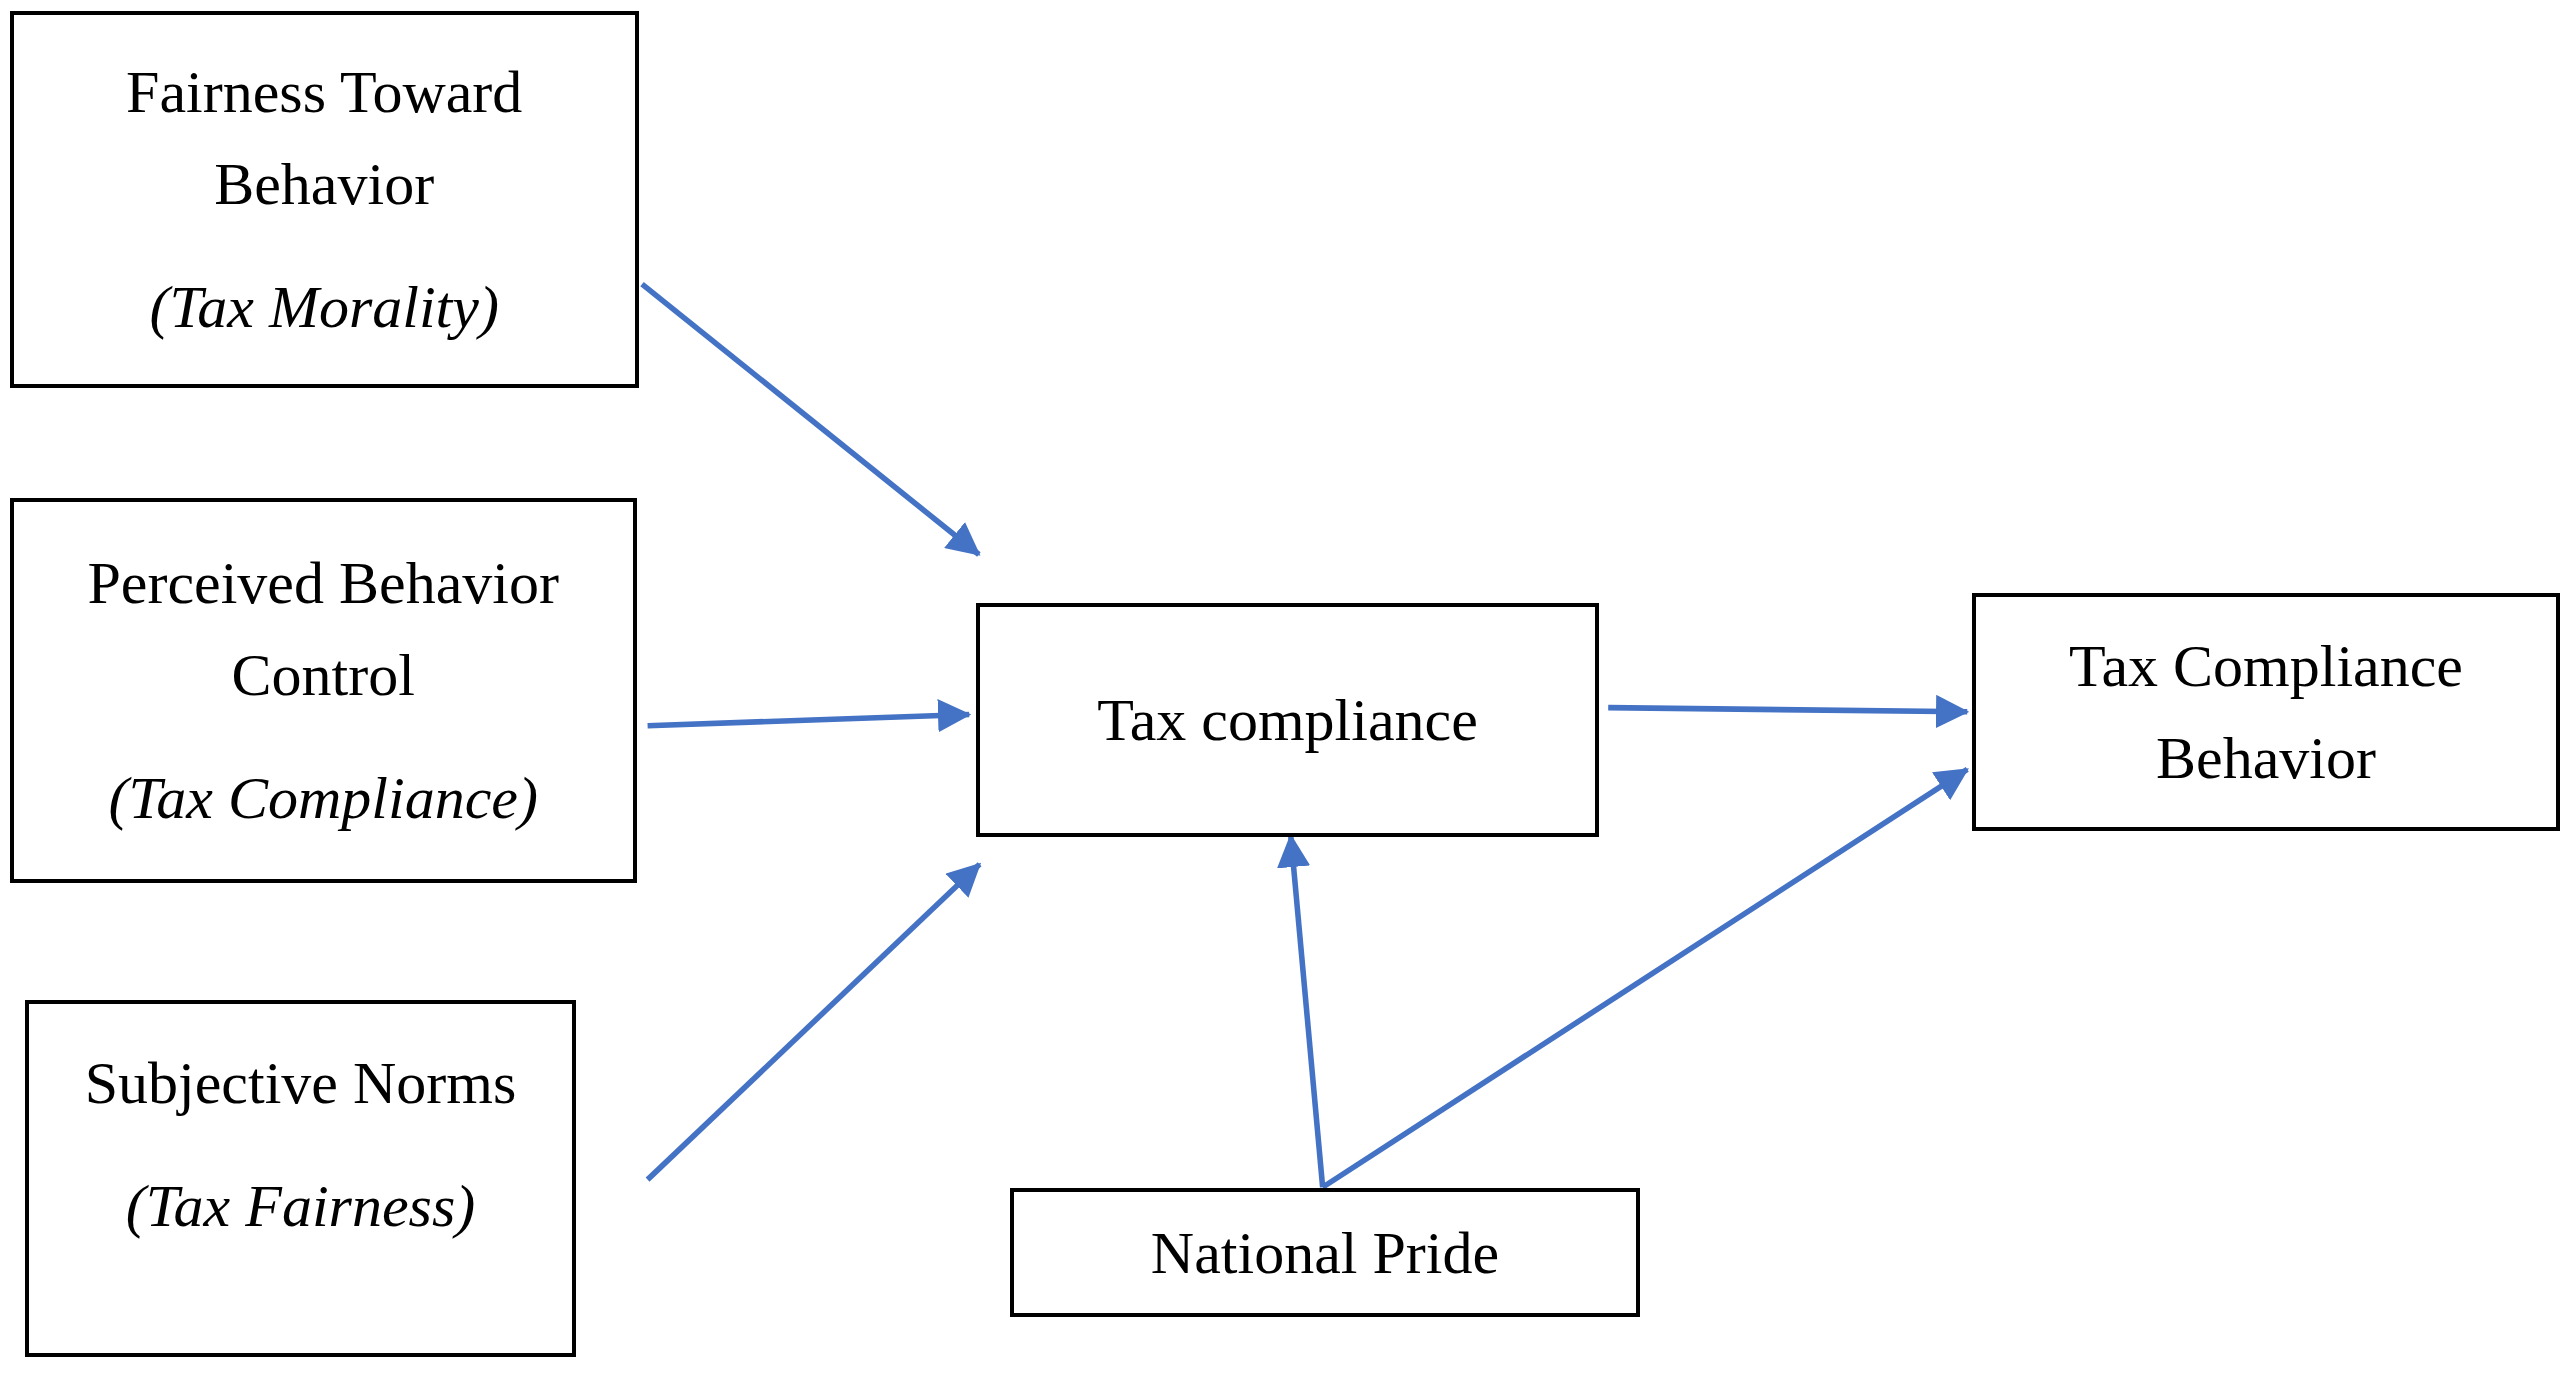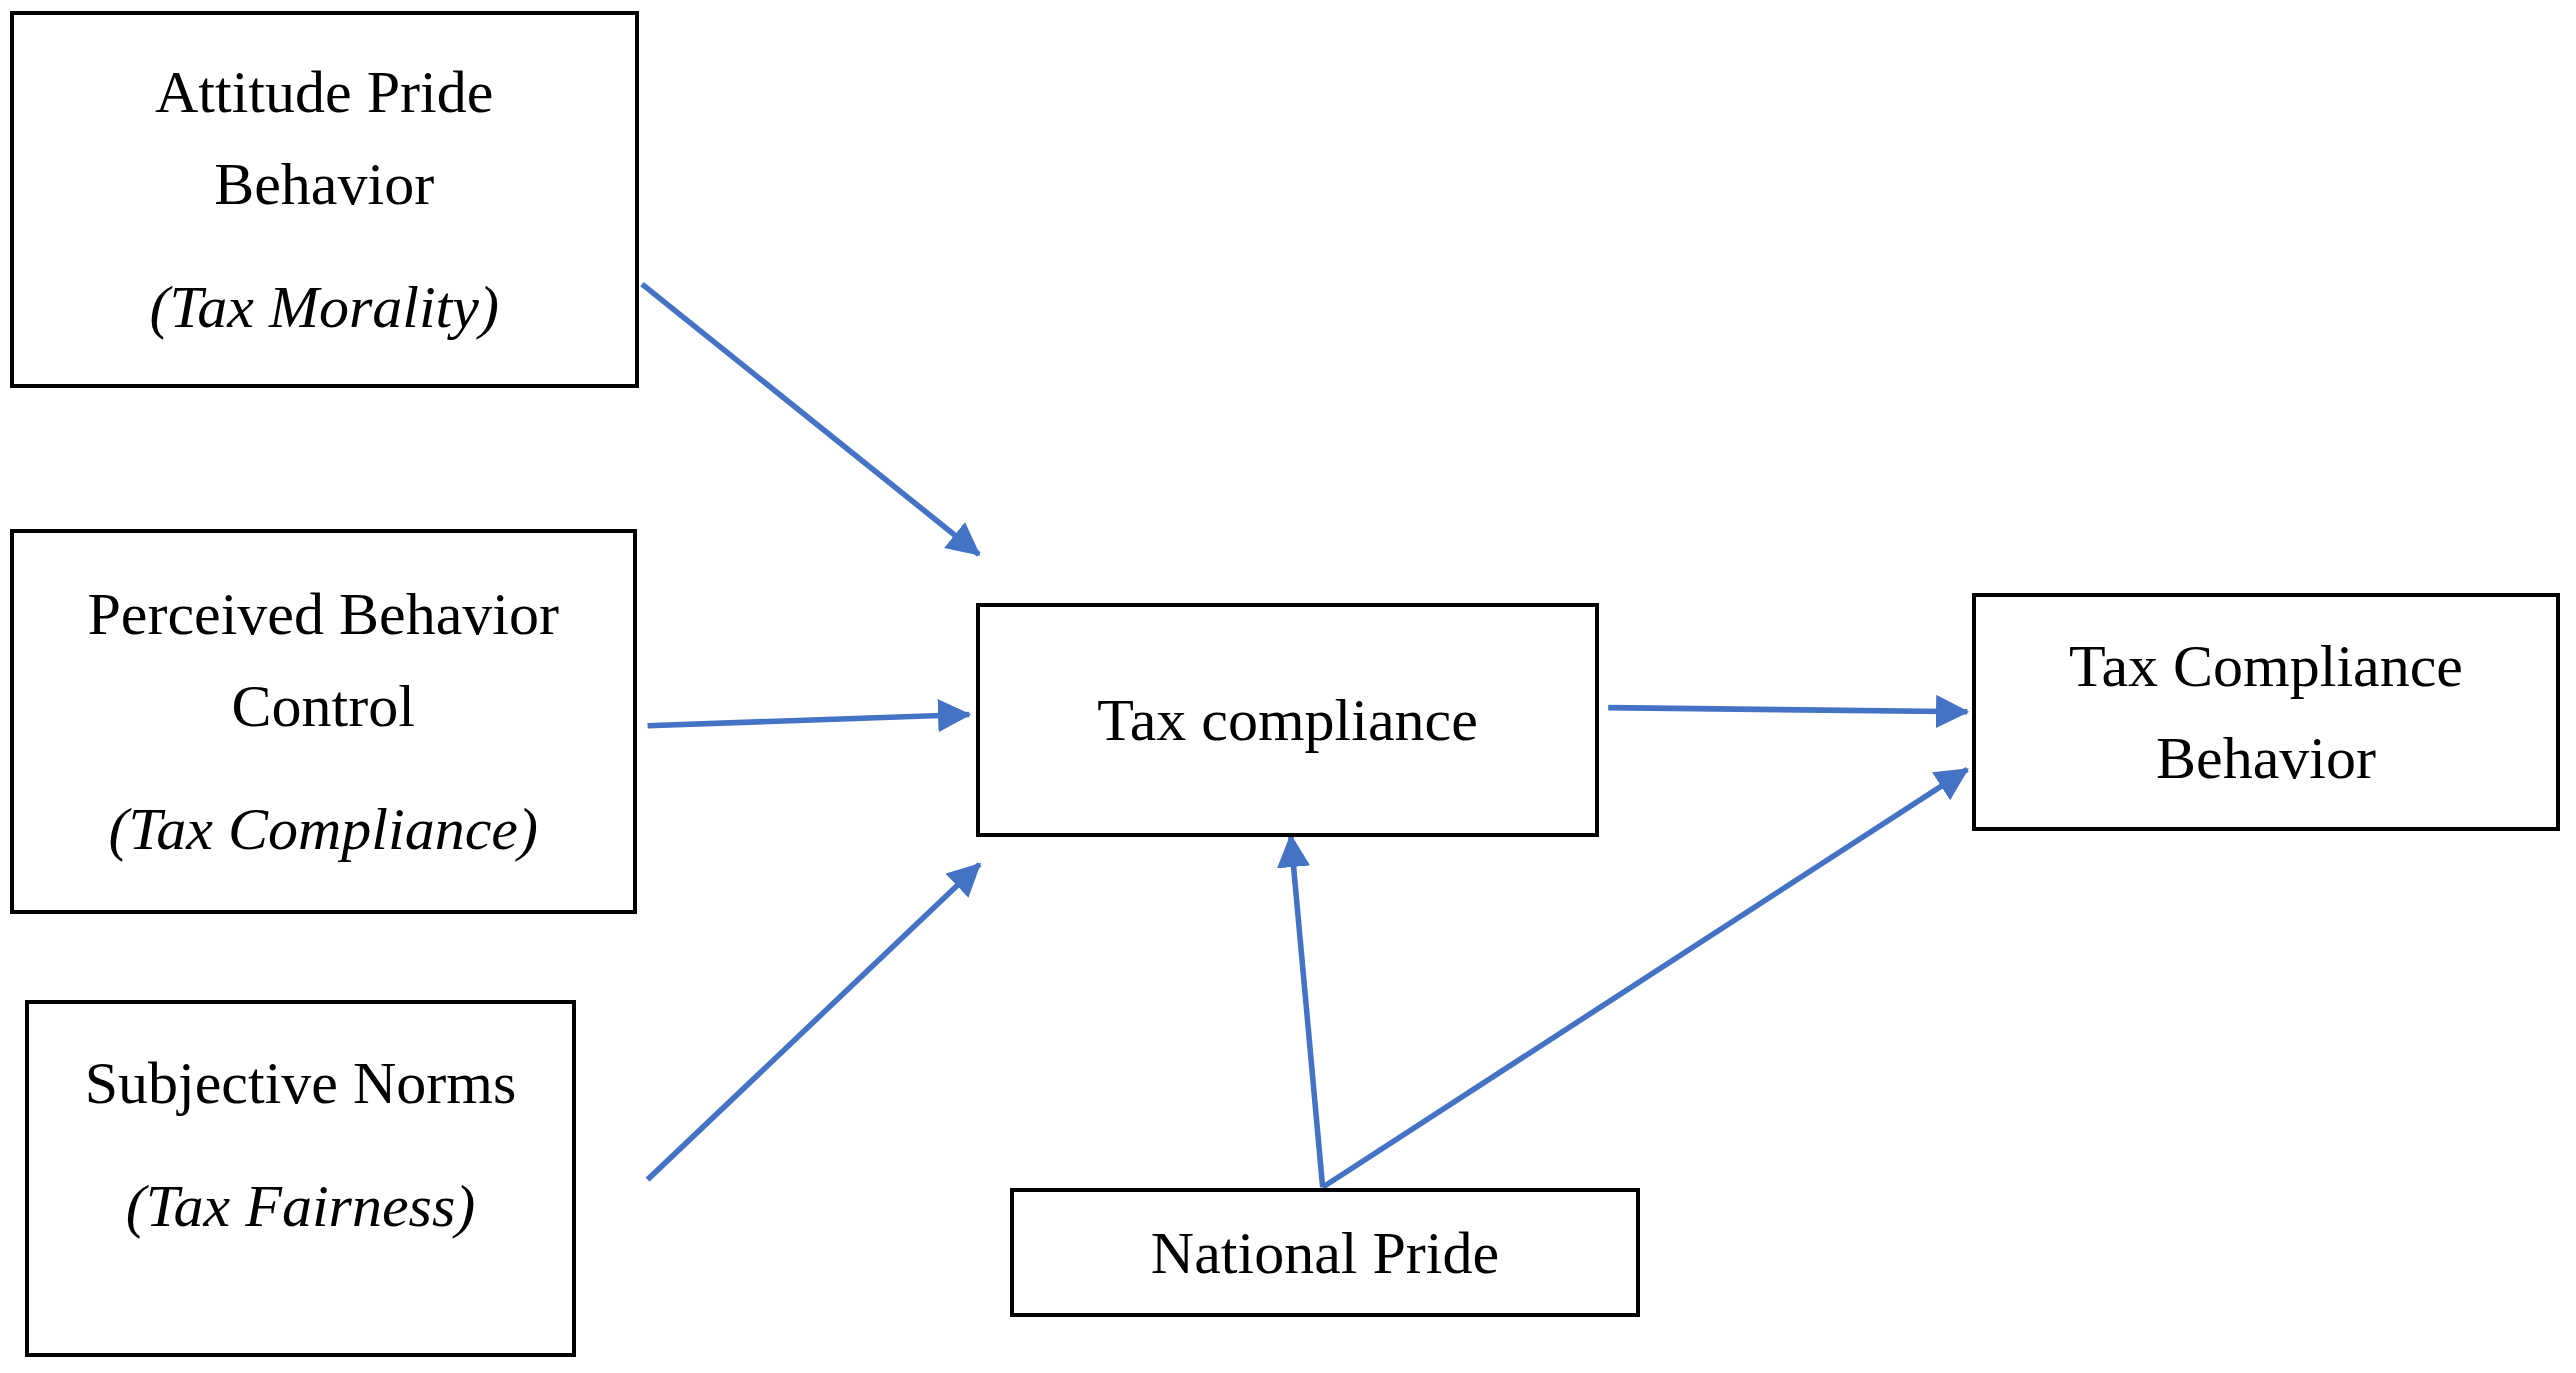--- a/index.html
+++ b/index.html
@@ -30,21 +30,21 @@
     line-height: 92px;
     color: #000000;
   }
   .node .subtitle {
     font-style: italic;
     margin-top: 31px;
     font-family: Liberation Serif, serif;
   }
   
   #node-attitude  { left: 9.7px;   top: 11px;   width: 629px; height: 377px; }
-  #node-control   { left: 9.7px;   top: 529px;  width: 627px; height: 385px; }
+  #node-control   { left: 9.7px;   top: 498px;  width: 627px; height: 385px; }
   #node-norms     { left: 25px;   top: 1000px; width: 551px; height: 357px; padding-bottom: 69px; }
   #node-intention { left: 976px; top: 603px;  width: 623px; height: 234px; }
   #node-behavior  { left: 1972px; top: 593px;  width: 588px; height: 238px; }
   #node-pride     { left: 1010px; top: 1188px; width: 630px; height: 129px; }
   #arrow-layer {
     position: absolute;
     left: 0; top: 0;
     width: 2576px;
     height: 1373px;
     pointer-events: none;
@@ -68,21 +68,21 @@
     </defs>
     <line x1="926" y1="410" x2="1412" y2="800" marker-end="url(#ah)" stroke="#4472C4"></line>
     <line x1="934" y1="1047" x2="1398" y2="1031" marker-end="url(#ah)" stroke="#4472C4"></line>
     <line x1="934" y1="1702" x2="1413" y2="1247" marker-end="url(#ah)" stroke="#4472C4"></line>
     <line x1="2320" y1="1021" x2="2838" y2="1027" marker-end="url(#ah)" stroke="#4472C4"></line>
     <line x1="1908" y1="1713" x2="1862" y2="1206" marker-end="url(#ah)" stroke="#4472C4"></line>
     <line x1="1908" y1="1713" x2="2838" y2="1110" marker-end="url(#ah)" stroke="#4472C4"></line>
   </svg>
 
   <div class="node" id="node-attitude">
-    <div>Attitude Pride</div>
+    <div>Fairness Toward</div>
     <div>Behavior</div>
     <div class="subtitle">(Tax Morality)</div>
   </div>
 
   <div class="node" id="node-control">
     <div>Perceived Behavior</div>
     <div>Control</div>
     <div class="subtitle">(Tax Compliance)</div>
   </div>
 

